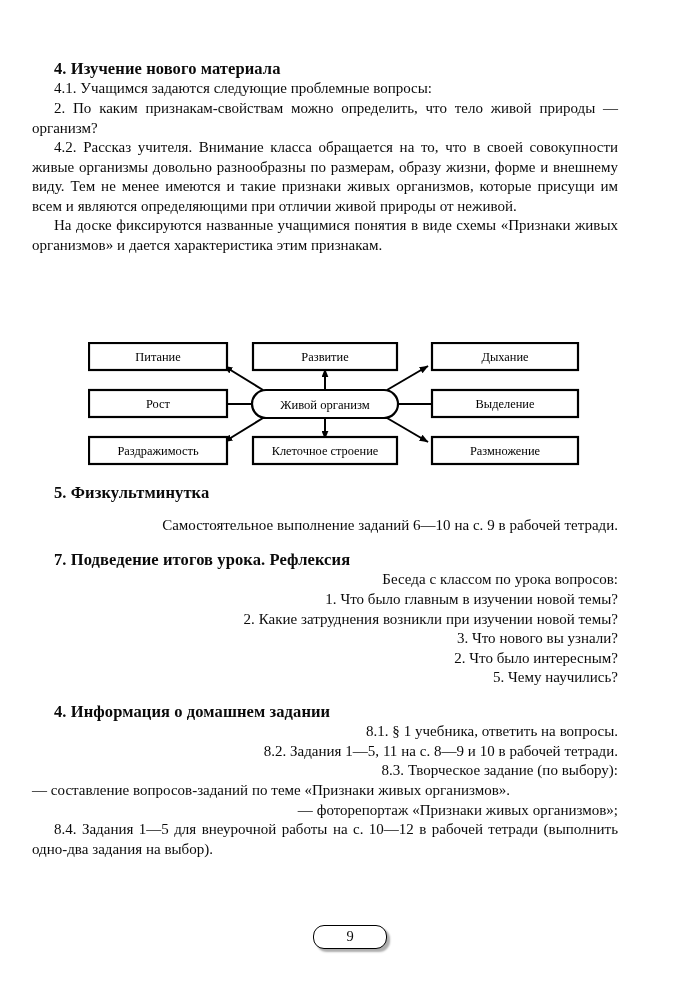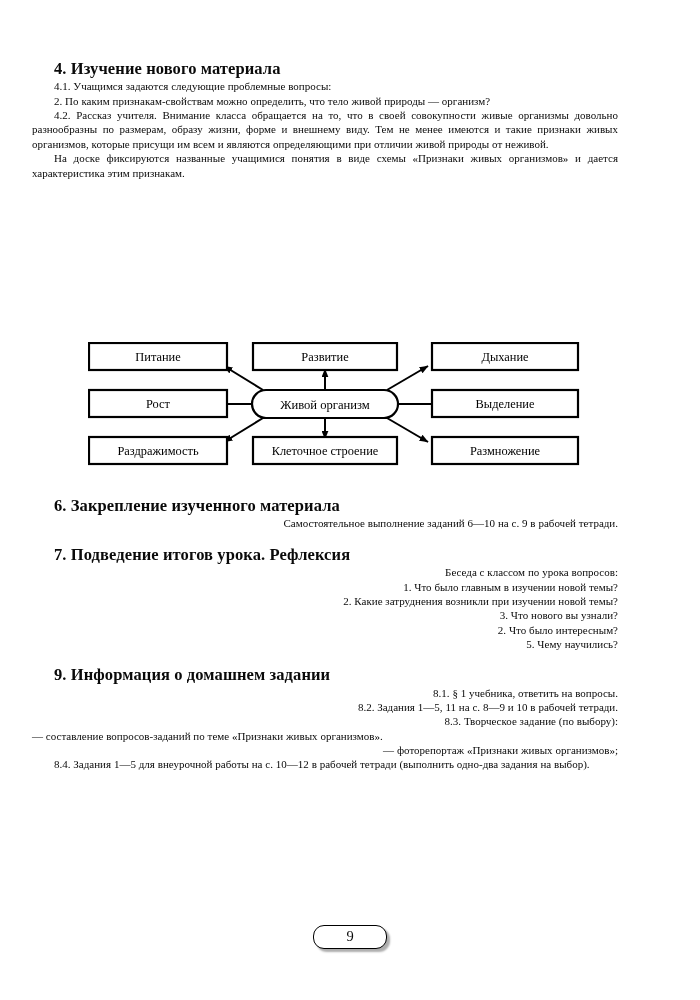--- a/index.html
+++ b/index.html
@@ -35,21 +35,21 @@
     font-size: 16.5px;
     font-weight: bold;
     margin: 0;
     padding: 0;
     line-height: 1.30;
     text-indent: 22px;
     letter-spacing: 0.1px;
   }
 
   p.para {
-    font-size: 11px;
+    font-size: 15px;
     line-height: 1.305;
     margin: 0;
     padding: 0;
     text-align: justify;
     text-indent: 22px;
     letter-spacing: 0.0px;
     word-spacing: 0.1px;
   }
   p.para.flush     { text-indent: 0; text-align: right; }
   .gap-md { height: 13px; }
@@ -186,42 +186,42 @@
 
       <g>
         <rect x="164" y="48" width="146" height="28" rx="14" ry="14" fill="#fff" stroke="#000" stroke-width="2.2"></rect>
         <text class="dg-center-text" x="237" y="66.5" text-anchor="middle">Живой организм</text>
       </g>
     </svg>
   </div>
 
   <div class="content" style="top:482px;">
 
+    <h2 class="section-heading">5. Физкультминутка</h2>
 
     <div class="gap-md"></div>
 
-    <h2 class="section-heading">6. Закрепление изученного материала</h2>
 
     <p class="para flush">Самостоятельное выполнение заданий 6—10 на с. 9 в рабочей тетради.</p>
 
     <div class="gap-md"></div>
 
     <h2 class="section-heading">7. Подведение итогов урока. Рефлексия</h2>
 
     <p class="para flush">Беседа с классом по урока вопросов:</p>
 
     <p class="para flush">1. Что было главным в изучении новой темы?</p>
     <p class="para flush">2. Какие затруднения возникли при изучении новой темы?</p>
     <p class="para flush">3. Что нового вы узнали?</p>
     <p class="para flush">2. Что было интересным?</p>
     <p class="para flush">5. Чему научились?</p>
 
     <div class="gap-md"></div>
 
-    <h2 class="section-heading">9. Информация о домашнем задании</h2>
+    <h2 class="section-heading">4. Информация о домашнем задании</h2>
 
     <p class="para flush">8.1. § 1 учебника, ответить на вопросы.</p>
     <p class="para flush">8.2. Задания 1—5, 11 на с. 8—9 и 10 в рабочей тетради.</p>
     <p class="para flush">8.3. Творческое задание (по выбору):</p>
     <p class="para" style="text-indent:0;">— составление вопросов-заданий по теме «Признаки живых организмов».</p>
     <p class="para flush">— фоторепортаж «Признаки живых организмов»;</p>
     <p class="para">8.4. Задания 1—5 для внеурочной работы на с. 10—12 в рабочей тетради (выполнить одно-два задания на выбор).</p>
 
   </div>
 

